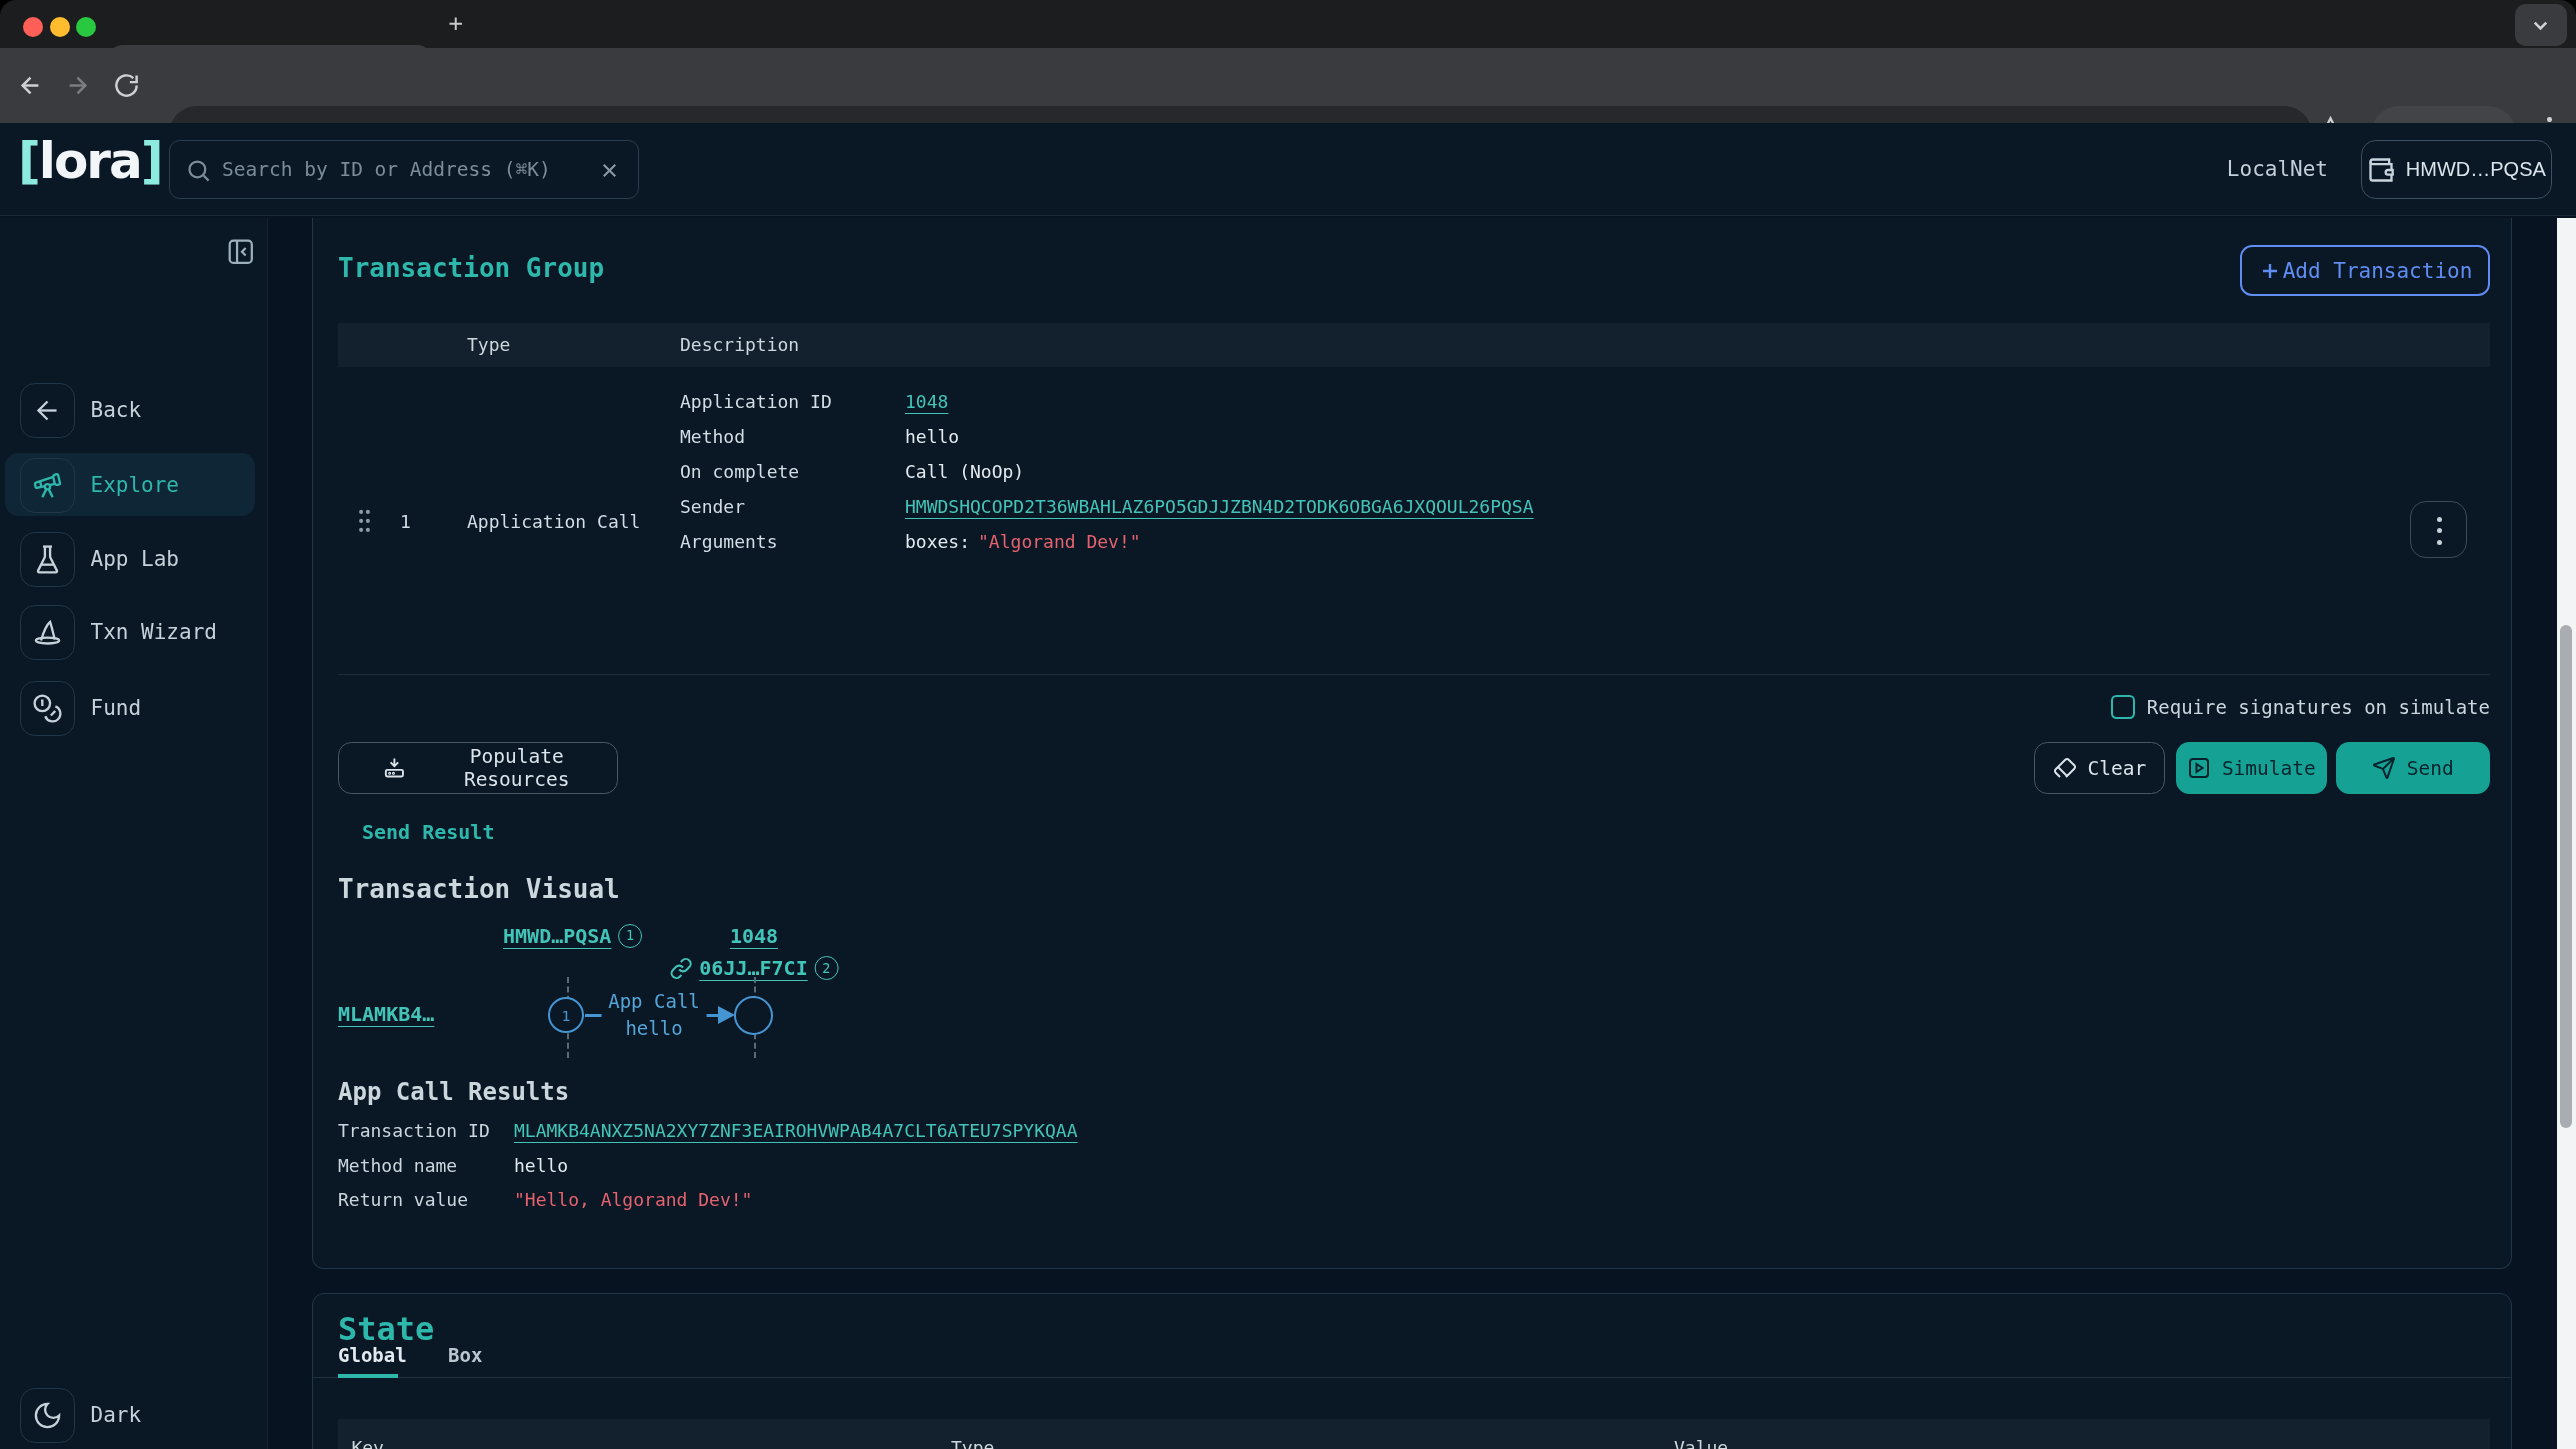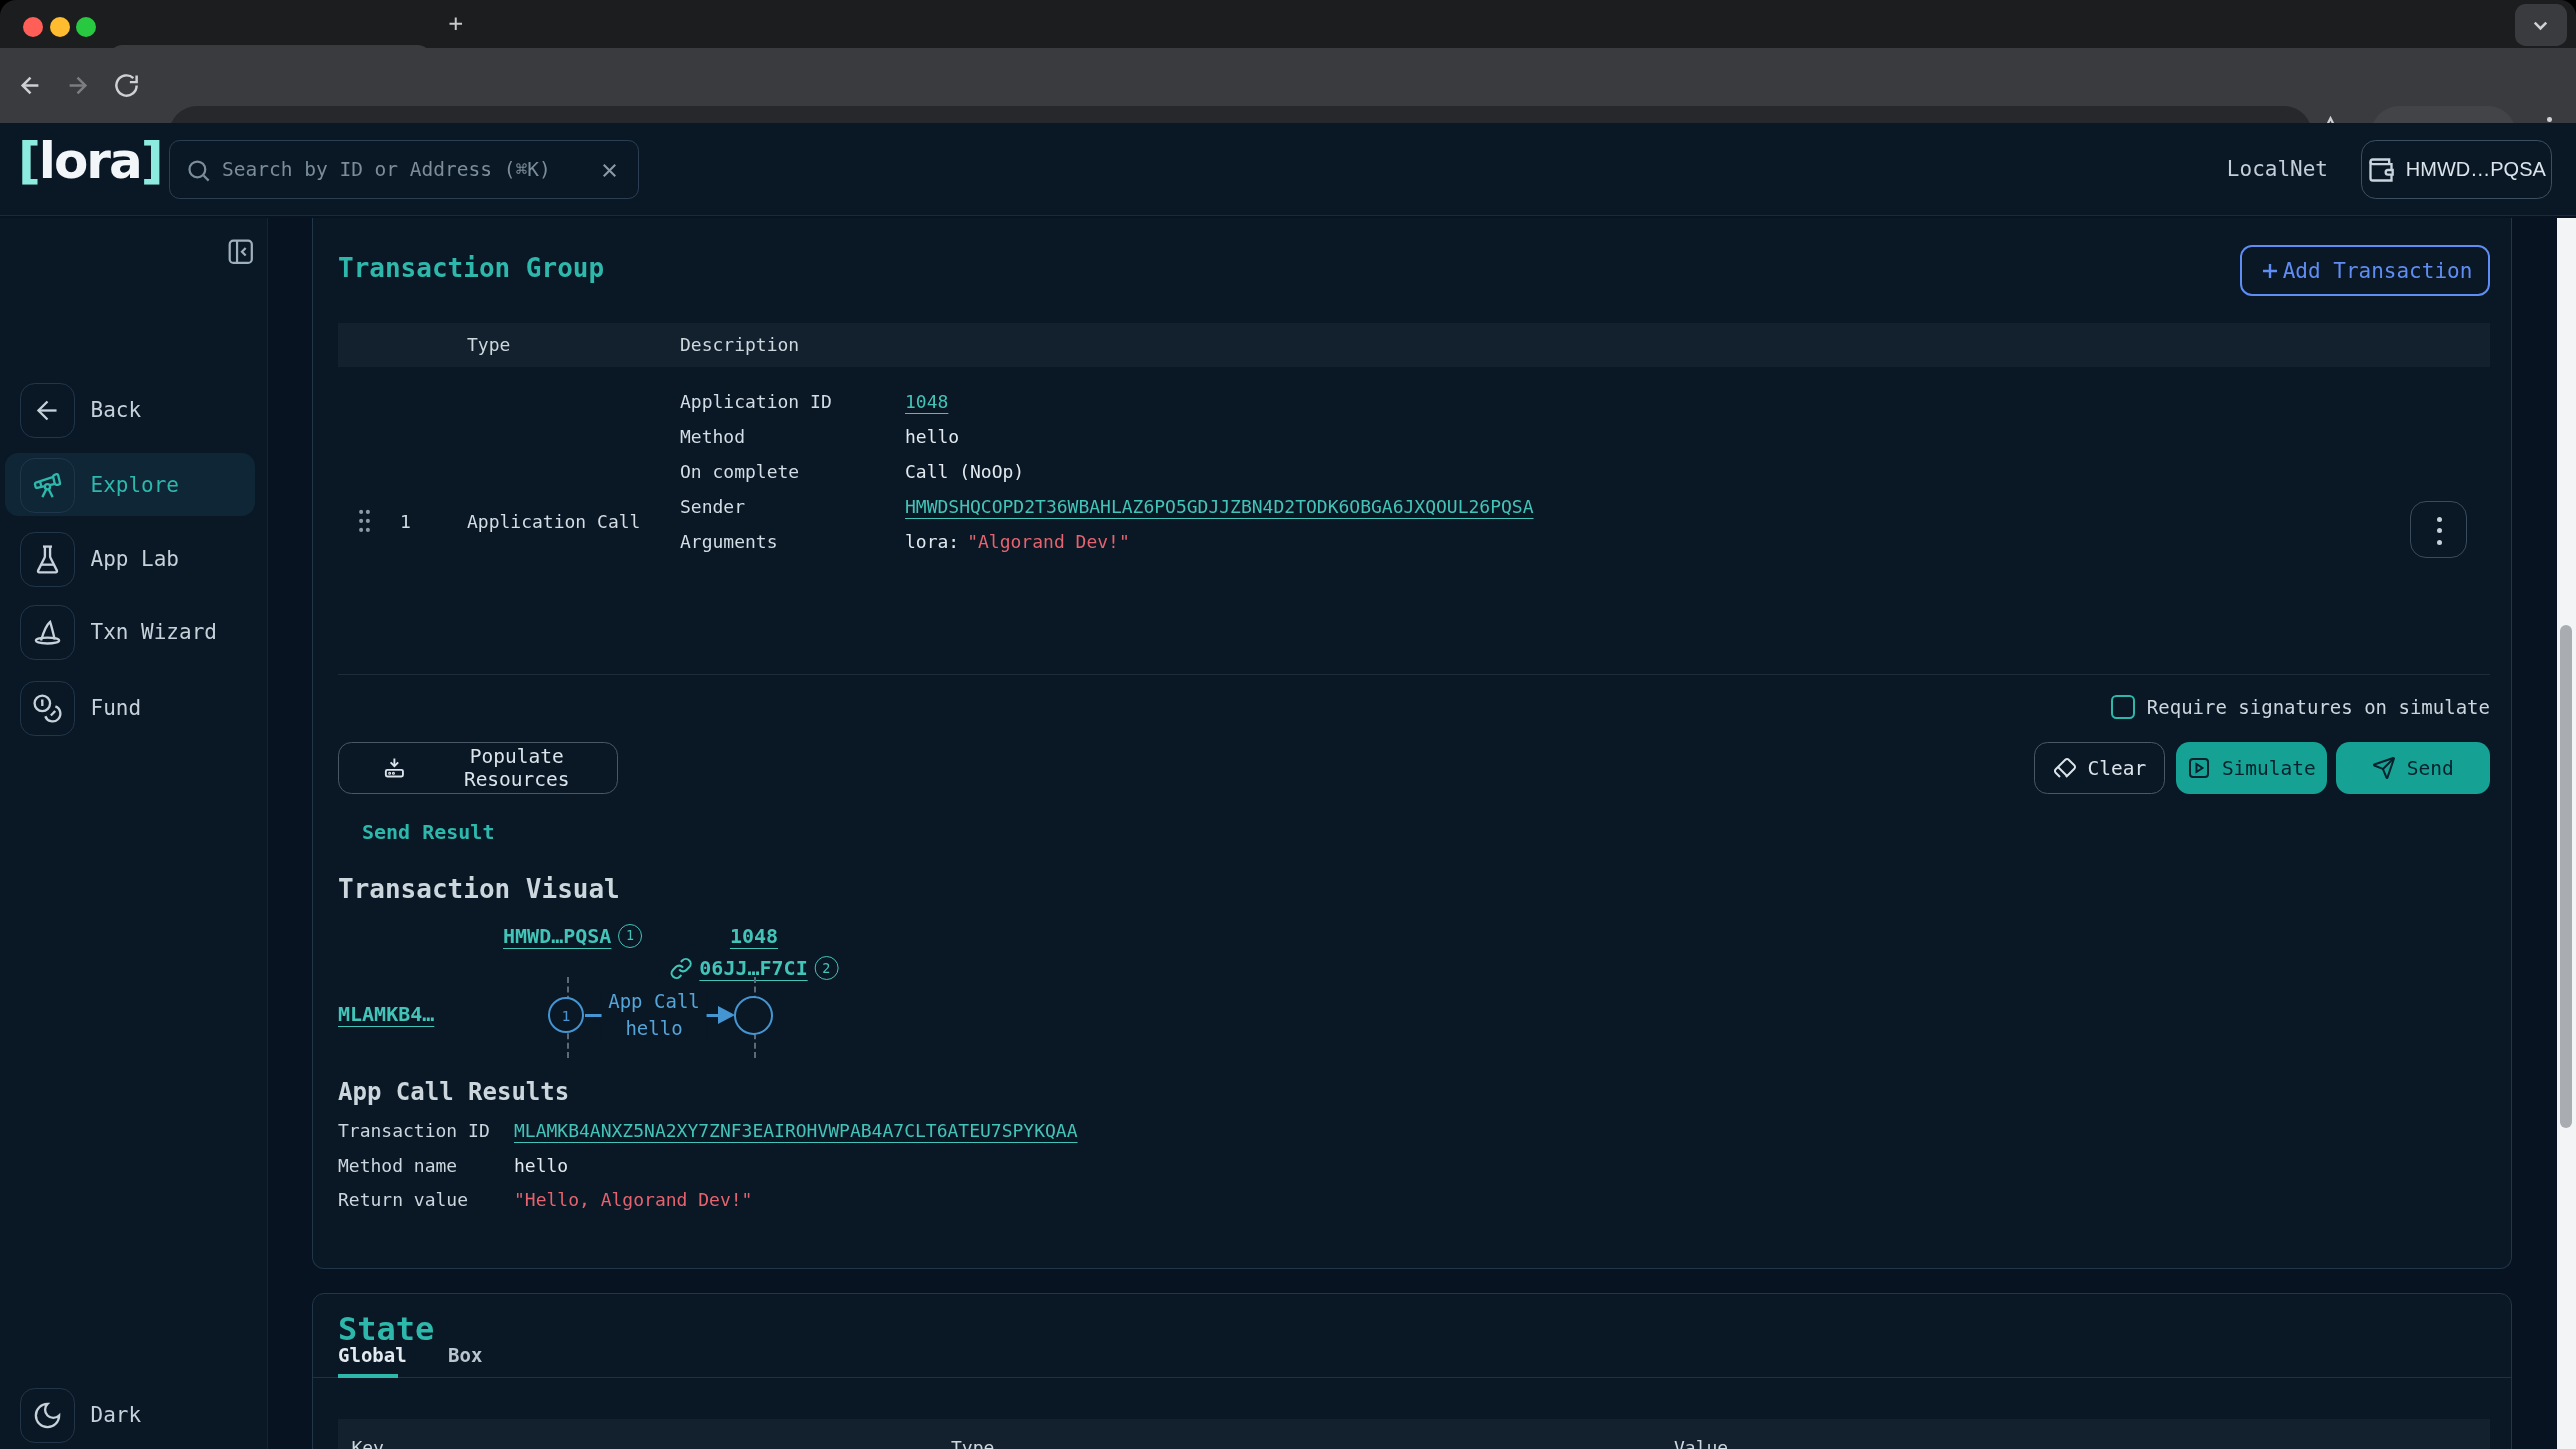--- a/index.html
+++ b/index.html
@@ -380,21 +380,21 @@
               <div class="frow">
                   <span class="fl">On complete</span>
                   <span class="fv">Call (NoOp)</span>
                 </div>
               <div class="frow">
                   <span class="fl">Sender</span>
                   <span class="tlink">HMWDSHQCOPD2T36WBAHLAZ6PO5GDJJZBN4D2TODK6OBGA6JXQOUL26PQSA</span>
                 </div>
               <div class="frow">
                   <span class="fl">Arguments</span>
-                  <span class="argpre">lora:</span>
+                  <span class="argpre">boxes:</span>
                   <span class="redval">"Algorand Dev!"</span>
                 </div>
             </div>
           </div>
           <button class="kebabbtn">
               <i></i>
               <i></i>
               <i></i>
             </button>
 

